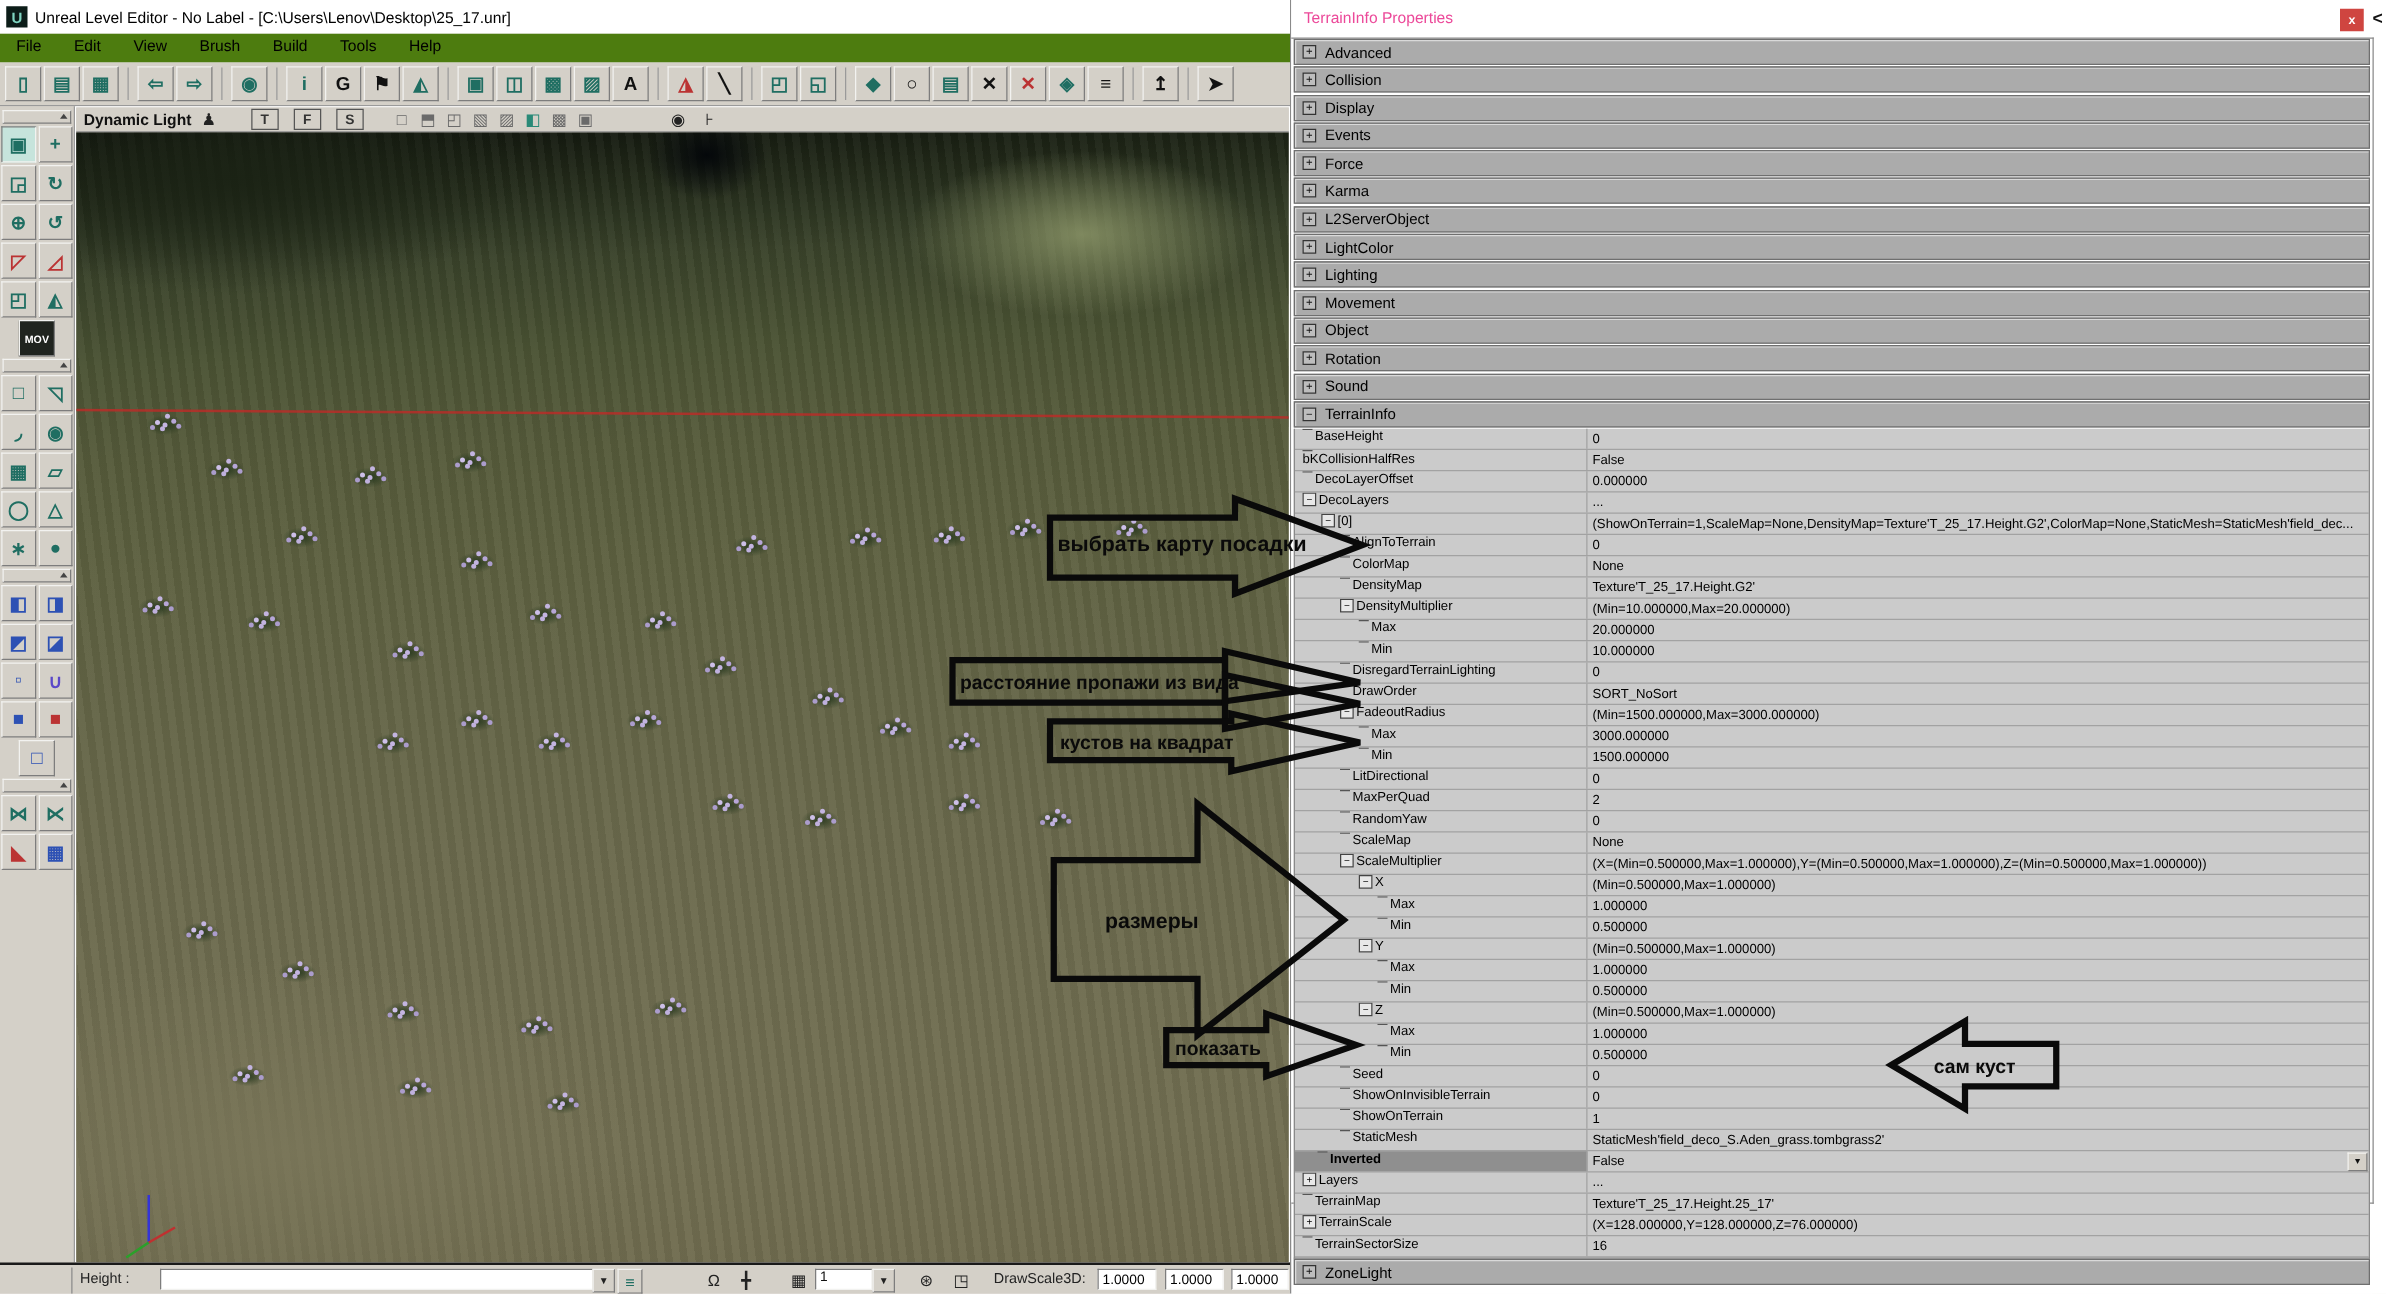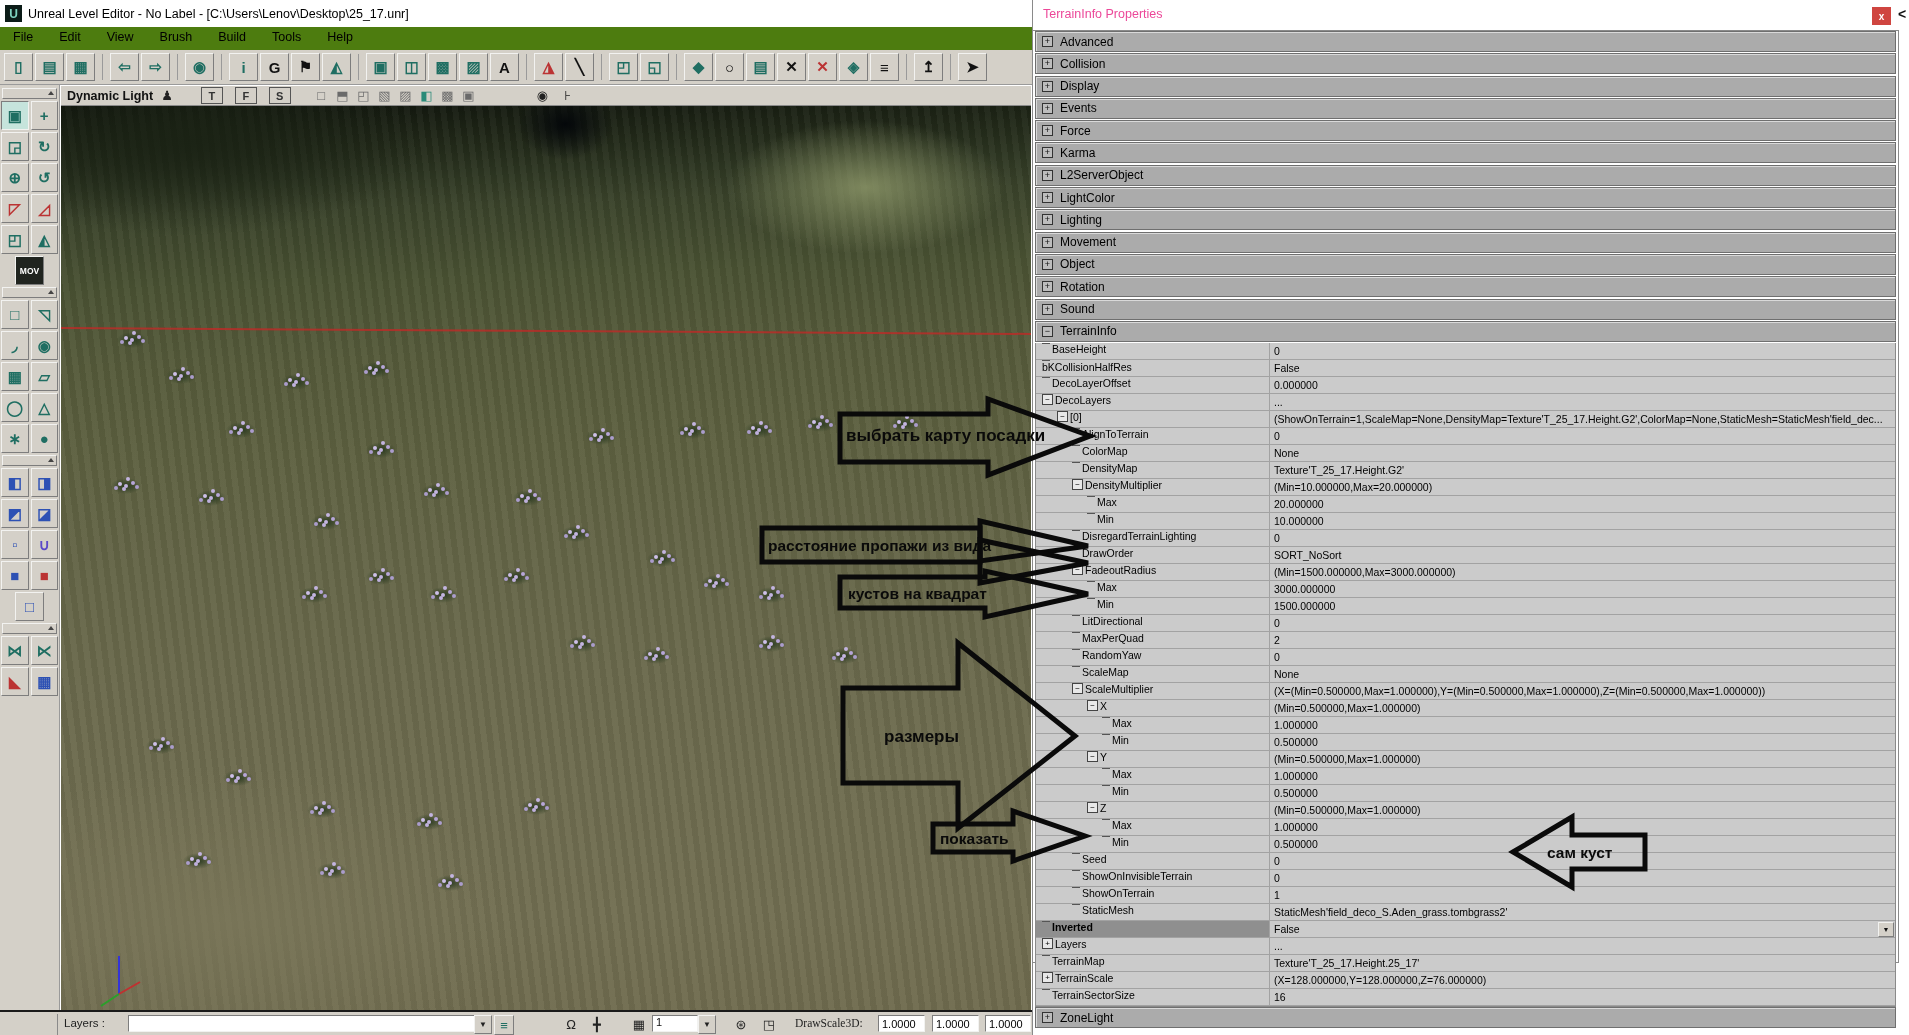--- a/index.html
+++ b/index.html
@@ -391,32 +391,32 @@
           </div>
           <div class="bush" style="left: 374px; top: 769px;">
             <i></i>
           </div>
         </div>
     </div>
   </div>
 
   <div id="statusbar" class="abs">
     <div id="sb-divider" class="abs"></div>
-    <span class="sb-label abs" style="left:64px;">Layers :</span>
+    <span class="sb-label abs" style="left:64px;">Height :</span>
     <input class="sb-input abs" style="left: 128px; width: 347px;" value="">
     <div class="sb-drop abs" style="left:474px;">▼</div>
     <div class="sb-icon teal abs" style="left:494px;">≡</div>
     <div class="sb-icon abs" style="left:562px;">Ω</div>
     <div class="sb-icon abs" style="left:588px;">╋</div>
     <div class="sb-icon abs" style="left:630px;">▦</div>
     <div class="sb-input abs" style="left:652px;width:46px;">1</div>
     <div class="sb-drop abs" style="left:698px;">▼</div>
     <div class="sb-icon abs" style="left:732px;">⊛</div>
     <div class="sb-icon abs" style="left:760px;">◳</div>
-    <span class="sb-label abs" style="left:795px;font-family:Liberation Serif, serif;">DrawScale3D:</span>
+    <span class="sb-label abs" style="left:795px;">DrawScale3D:</span>
     <input class="sb-input abs" style="left: 878px; width: 47px;" value="1.0000">
     <input class="sb-input abs" style="left: 932px; width: 47px;" value="1.0000">
     <input class="sb-input abs" style="left: 985px; width: 46px;" value="1.0000">
   </div>
 </div>
 
 <div id="props-window" class="abs">
   <div id="props-titlebar" class="abs">
     <span id="props-title" class="abs">TerrainInfo Properties</span>
     <div id="props-close" class="abs">x</div>
@@ -713,21 +713,21 @@
           <div class="val">1</div>
         </div>
         <div class="prow">
           <div class="name" style="padding-left: 36px;">
             <span class="twig"></span>
             <span>StaticMesh</span>
           </div>
           <div class="val">StaticMesh'field_deco_S.Aden_grass.tombgrass2'</div>
         </div>
         <div class="prow selected">
-          <div class="name" style="padding-left: 6px;">
+          <div class="name" style="padding-left: 18px;">
             <span class="twig"></span>
             <span>Inverted</span>
           </div>
           <div class="val">False</div>
           <div class="vdrop">▼</div>
         </div>
         <div class="prow">
           <div class="name" style="padding-left: 6px;">
             <span class="ebox">+</span>
             <span>Layers</span>

